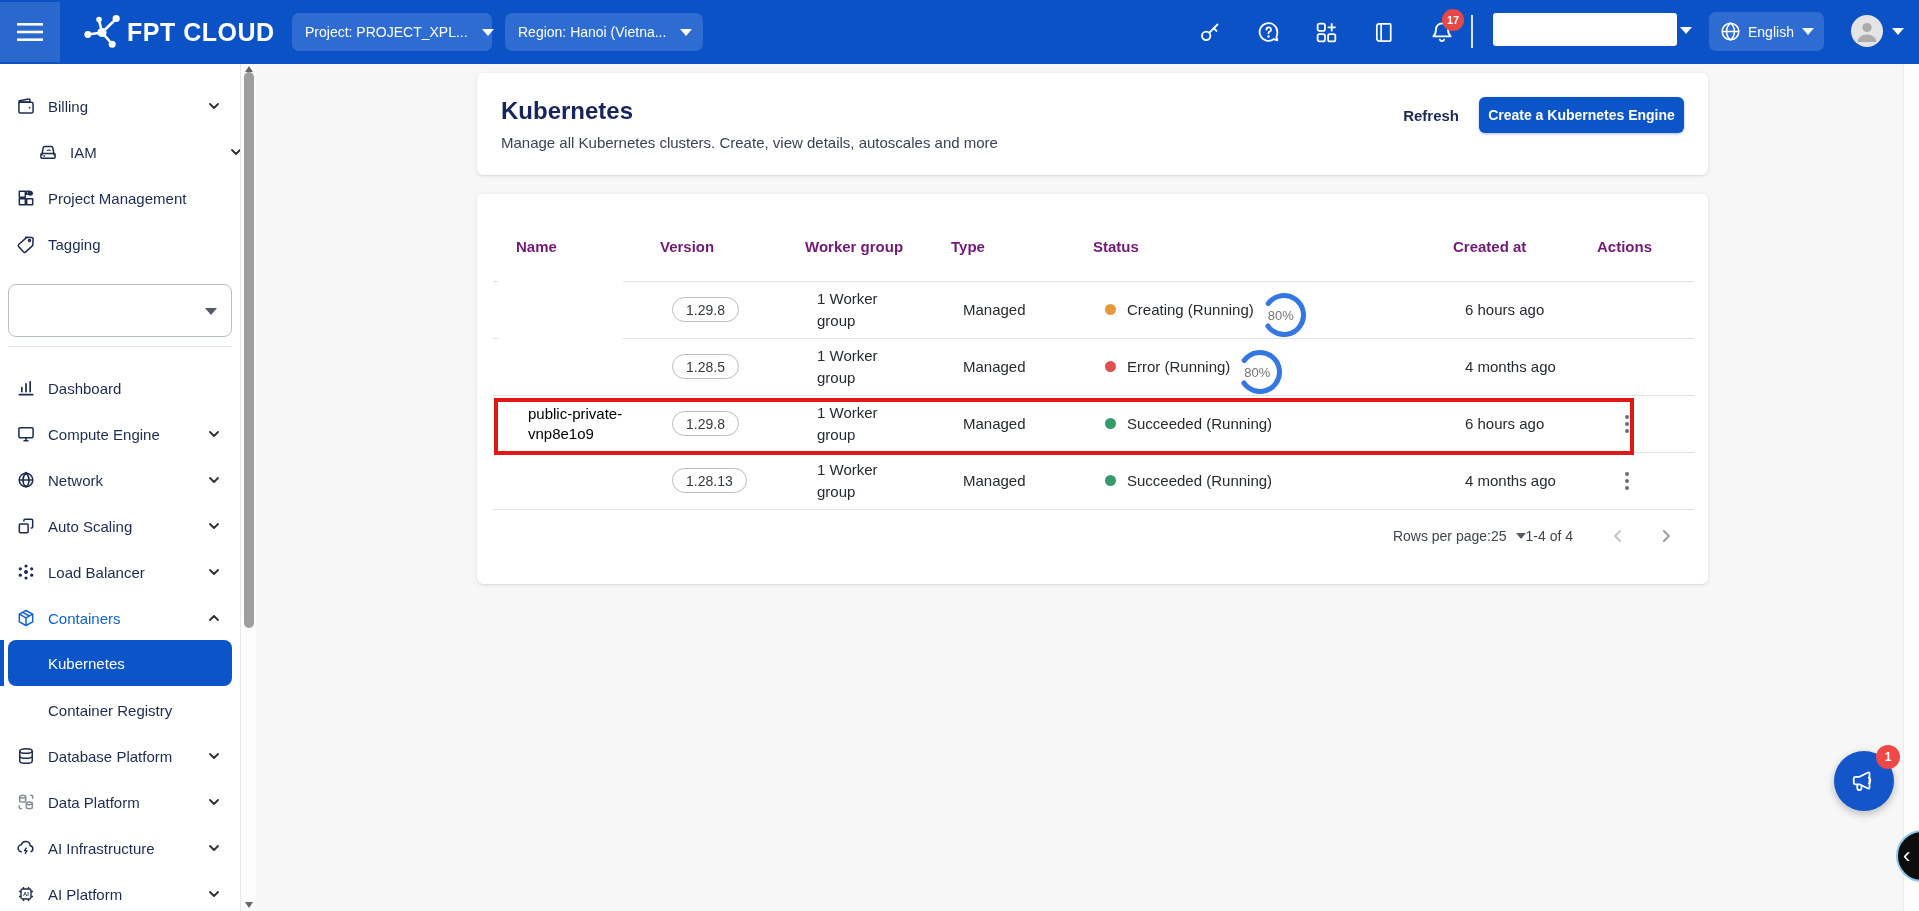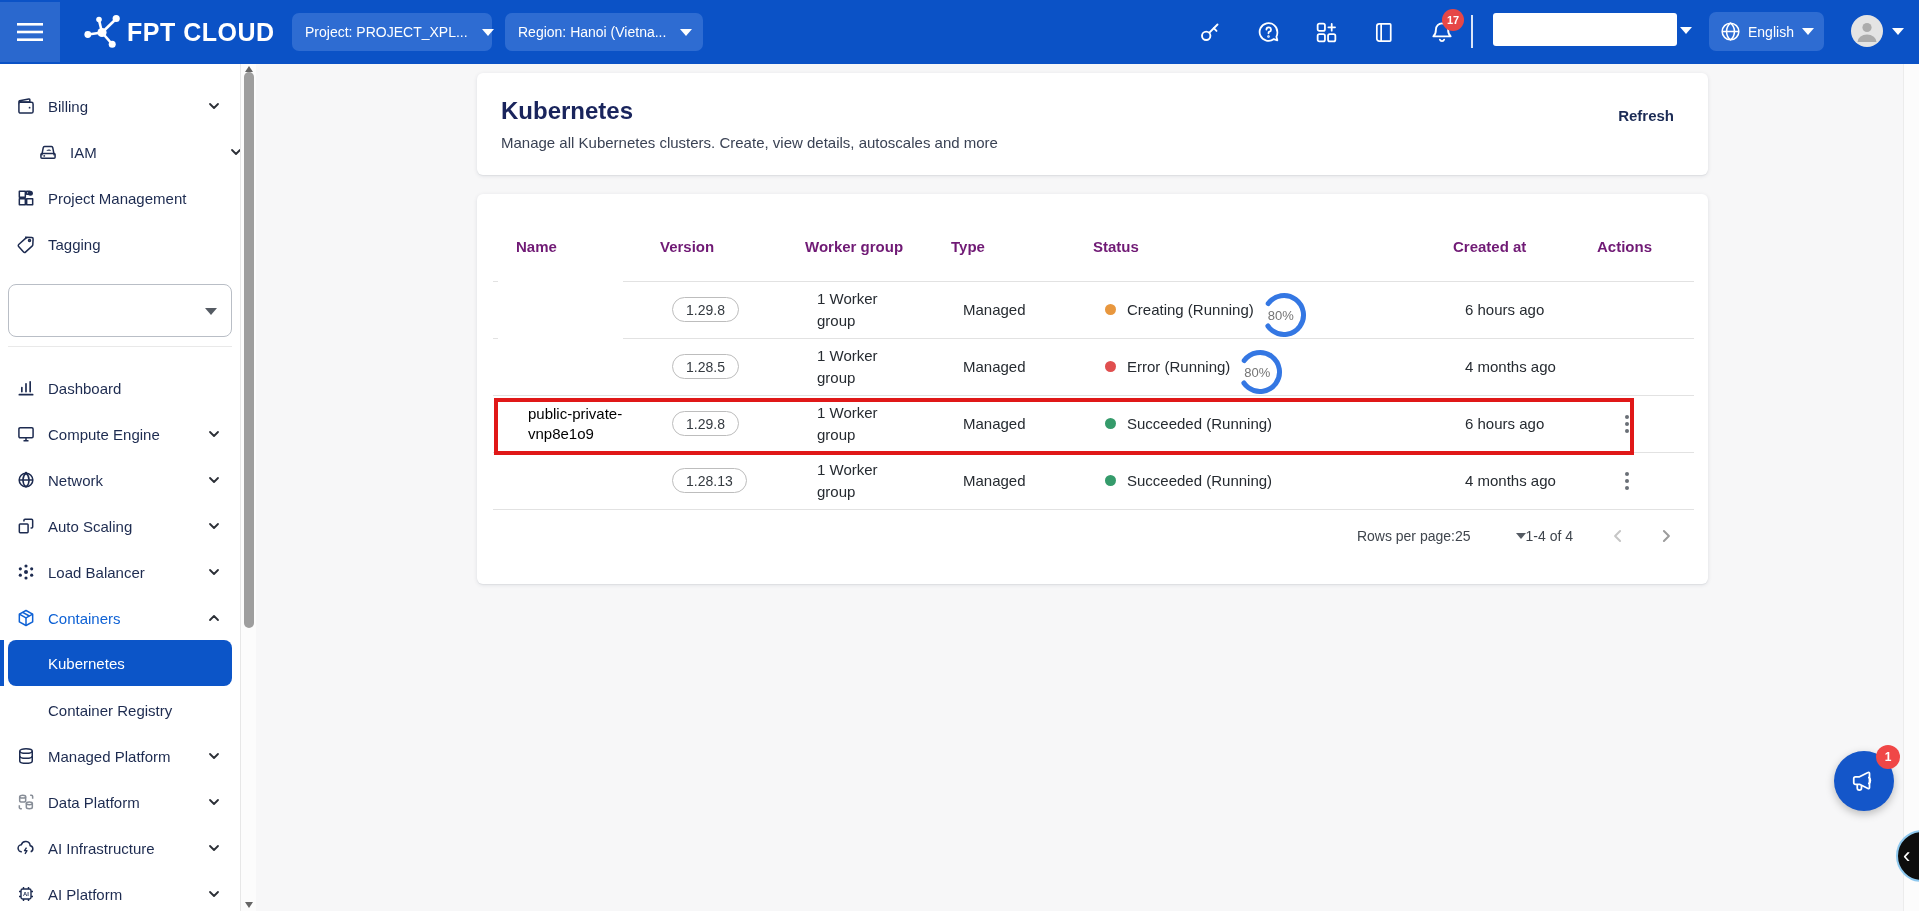--- a/index.html
+++ b/index.html
@@ -73,21 +73,21 @@
   .cell-status { left:616px; width:360px; }
   .sdot { width:11px; height:11px; border-radius:50%; flex:0 0 auto; margin-right:11px; }
   .ring { position:relative; width:46px; height:46px; margin-left:7px; margin-top:11px; flex:0 0 auto; }
   .ring .pct { position:absolute; left:-3px; top:0; width:46px; height:46px; display:flex; align-items:center; justify-content:center; font-size:13px; color:#757575; }
   .cell-created { left:976px; width:160px; }
   .cell-actions { left:1108px; width:60px; justify-content:center; }
   .kebab { width:28px; height:28px; display:flex; flex-direction:column; align-items:center; justify-content:center; gap:3px; cursor:pointer; }
   .kebab i { width:4px; height:4px; border-radius:50%; background:#6A6F76; }
   .tfooter { position:absolute; left:0; top:316px; width:1231px; height:52px; display:flex; align-items:center; justify-content:flex-end; font-size:14px; color:#3F454D; }
   .rpp-label { }
-  .rpp-value { display:flex; align-items:center; cursor:pointer;gap:36px; }
+  .rpp-value { display:flex; align-items:center; cursor:pointer; }
   .rpp-value .caret { margin-left:9px; border-left-width:5px; border-right-width:5px; border-top-width:6px; }
   .range-label { }
   .pg-btn { background:none; border:none; cursor:default; margin:0; padding:0; width:24px; height:24px; display:flex; align-items:center; justify-content:center; }
   .pg-prev { margin-left:33px; }
   .pg-next { margin-left:24px; margin-right:30px; }
 
   .annotation { position:absolute; left:17px; top:204px; width:1140px; height:57px; border:4px solid #E01818; z-index:15; pointer-events:none; }
 
   
   .fab { position:absolute; left:1834px; top:751px; width:60px; height:60px; border-radius:50%; background:#1456C9; box-shadow:0 3px 8px rgba(0,0,0,.25); display:flex; align-items:center; justify-content:center; cursor:pointer; z-index:40; }
@@ -366,21 +366,21 @@
   </div>
 
   <div class="side-item" style="top:669px;">
     <span class="sicon">
       <svg width="20" height="20" viewBox="0 0 24 24" fill="none" stroke="#1D2B50" stroke-width="1.8">
           <ellipse cx="12" cy="6" rx="7.5" ry="2.8"></ellipse>
           <path d="M4.5 6v12c0 1.5 3.4 2.8 7.5 2.8s7.5-1.3 7.5-2.8V6"></path>
           <path d="M4.5 12c0 1.5 3.4 2.8 7.5 2.8s7.5-1.3 7.5-2.8"></path>
         </svg>
     </span>
-    <span class="slabel">Managed Platform</span>
+    <span class="slabel">Database Platform</span>
     <span class="chev">
       <svg width="16" height="16" viewBox="0 0 16 16" fill="none" stroke="#2B2F36" stroke-width="1.8" stroke-linecap="round" stroke-linejoin="round">
           <path d="M4 6l4 4 4-4"></path>
         </svg>
     </span>
   </div>
 
   <div class="side-item" style="top:715px;">
     <span class="sicon">
       <svg width="20" height="20" viewBox="0 0 24 24" fill="none" stroke="#878D97" stroke-width="1.8">
@@ -441,20 +441,21 @@
 <main class="main">
   <div class="page-scrollbar"></div>
 
   <section class="card head-card">
     <div>
       <h1 class="page-title">Kubernetes</h1>
       <div class="page-sub">Manage all Kubernetes clusters. Create, view details, autoscales and more</div>
     </div>
     <div class="head-actions">
       <button class="refresh-btn">Refresh</button>
+      <button class="create-btn">Create a Kubernetes Engine</button>
     </div>
   </section>
 
   <section class="card table-card">
 
     <div class="thead-cell" style="left:39px;">Name</div>
     <div class="thead-cell" style="left:183px;">Version</div>
     <div class="thead-cell" style="left:328px;">Worker group</div>
     <div class="thead-cell" style="left:474px;">Type</div>
     <div class="thead-cell" style="left:616px;">Status</div>

